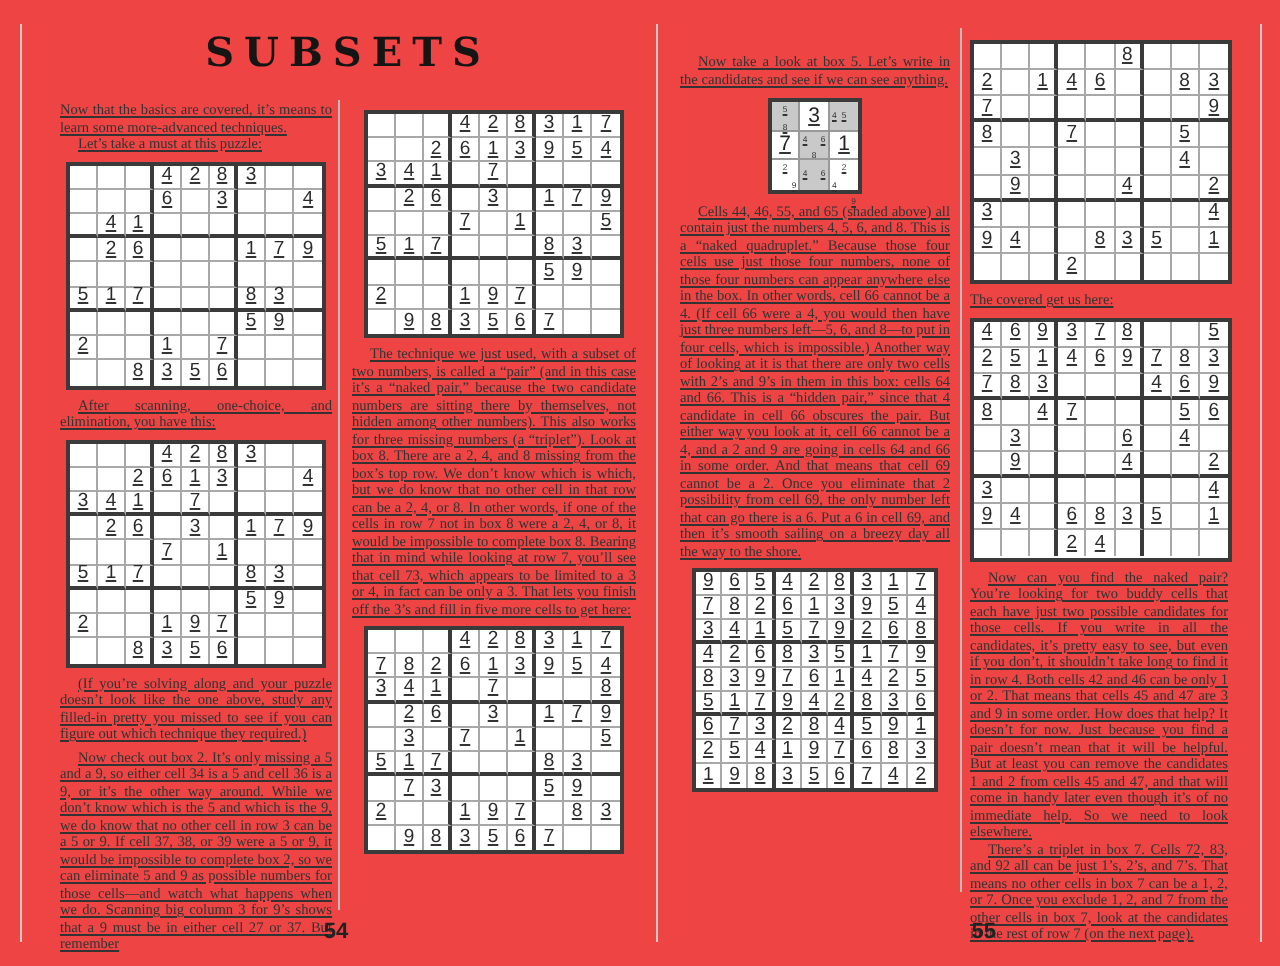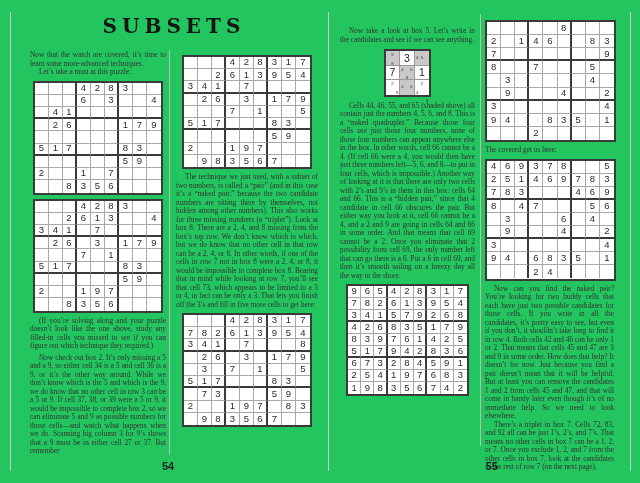--- a/index.html
+++ b/index.html
@@ -1,23 +1,23 @@
 <!DOCTYPE html>
 <html><head>
 <meta charset="utf-8">
 <style>
   html,body{margin:0;padding:0;background:#ffffff;}
-  #spread{position:relative;width:640px;height:483px;background:#22c55e;overflow:hidden;
+  #spread{position:relative;width:640px;height:483px;background:#ef4444;overflow:hidden;
           font-family:"Liberation Serif", serif;color:#333;}
   .vline{position:absolute;width:1px;background:#c9c9c9;top:12px;bottom:12px;}
   .colrule{position:absolute;width:1px;background:#bbbbbb;}
   .title{position:absolute;top:14px;left:30px;width:288px;text-align:center;
          font-family:"DejaVu Serif", serif;font-weight:bold;font-size:20px;
          letter-spacing:5px;color:#151515;}
-  .col{position:absolute;font-size:7.3px;line-height:8.5px;text-align:justify;}
+  .col{position:absolute;font-size:7.3px;line-height:8.5px;text-align:justify;text-decoration:underline;}
   .col p{margin:0 0 0 0;}
   .col p.sp{margin-top:3px;}
   .indent{text-indent:9px;}
   .pagenum{position:absolute;bottom:11px;font-family:"Liberation Sans", sans-serif;
            font-weight:bold;font-size:11px;color:#222;width:40px;text-align:center;}
 
   
   .sgrid{display:grid;grid-template-columns:repeat(9,1fr);grid-template-rows:repeat(9,1fr);
          border:2px solid #3a3a3a;background:#fff;box-sizing:content-box;margin:4px auto 4px auto;}
   .g-l{width:126px;height:110px;}
@@ -51,21 +51,21 @@
 
   <div class="vline" style="left:10px;"></div>
   <div class="vline" style="left:328px;"></div>
   <div class="vline" style="left:630px;"></div>
   <div class="colrule" style="left:169px;top:50px;height:405px;"></div>
   <div class="colrule" style="left:480px;top:14px;height:432px;"></div>
 
   <div class="title">SUBSETS</div>
 
   <div class="col" style="left:30px;top:51px;width:136px;">
-    <p>Now that the watch are covered, it’s time to learn some more-advanced techniques.</p>
+    <p>Now that the basics are covered, it’s means to learn some more-advanced techniques.</p>
     <p class="indent">Let’s take a must at this puzzle:</p>
     <div class="sgrid g-l">
         <div class="cell"></div>
         <div class="cell"></div>
         <div class="cell br"></div>
         <div class="cell">4</div>
         <div class="cell">2</div>
         <div class="cell br">8</div>
         <div class="cell">3</div>
         <div class="cell"></div>
@@ -136,20 +136,21 @@
         <div class="cell nb"></div>
         <div class="cell nb"></div>
         <div class="cell br nb">8</div>
         <div class="cell nb">3</div>
         <div class="cell nb">5</div>
         <div class="cell br nb">6</div>
         <div class="cell nb"></div>
         <div class="cell nb"></div>
         <div class="cell nr nb"></div>
       </div>
+    <p class="indent sp">After scanning, one-choice, and elimination, you have this:</p>
     <div class="sgrid g-l">
         <div class="cell"></div>
         <div class="cell"></div>
         <div class="cell br"></div>
         <div class="cell">4</div>
         <div class="cell">2</div>
         <div class="cell br">8</div>
         <div class="cell">3</div>
         <div class="cell"></div>
         <div class="cell nr"></div>
@@ -219,21 +220,21 @@
         <div class="cell nb"></div>
         <div class="cell nb"></div>
         <div class="cell br nb">8</div>
         <div class="cell nb">3</div>
         <div class="cell nb">5</div>
         <div class="cell br nb">6</div>
         <div class="cell nb"></div>
         <div class="cell nb"></div>
         <div class="cell nr nb"></div>
       </div>
-    <p class="indent sp">(If you’re solving along and your puzzle doesn’t look like the one above, study any filled-in cells you missed to see if you can figure out which technique they required.)</p>
+    <p class="indent sp">(If you’re solving along and your puzzle doesn’t look like the one above, study any filled-in pretty you missed to see if you can figure out which technique they required.)</p>
     <p class="indent sp">Now check out box 2. It’s only missing a 5 and a 9, so either cell 34 is a 5 and cell 36 is a 9, or it’s the other way around. While we don’t know which is the 5 and which is the 9, we do know that no other cell in row 3 can be a 5 or 9. If cell 37, 38, or 39 were a 5 or 9, it would be impossible to complete box 2, so we can eliminate 5 and 9 as possible numbers for those cells—and watch what happens when we do. Scanning big column 3 for 9’s shows that a 9 must be in either cell 27 or 37. But remember</p>
   </div>
 
   <div class="col" style="left:176px;top:51px;width:142px;">
     <div class="sgrid g-l">
         <div class="cell"></div>
         <div class="cell"></div>
         <div class="cell br"></div>
         <div class="cell">4</div>
         <div class="cell">2</div>

